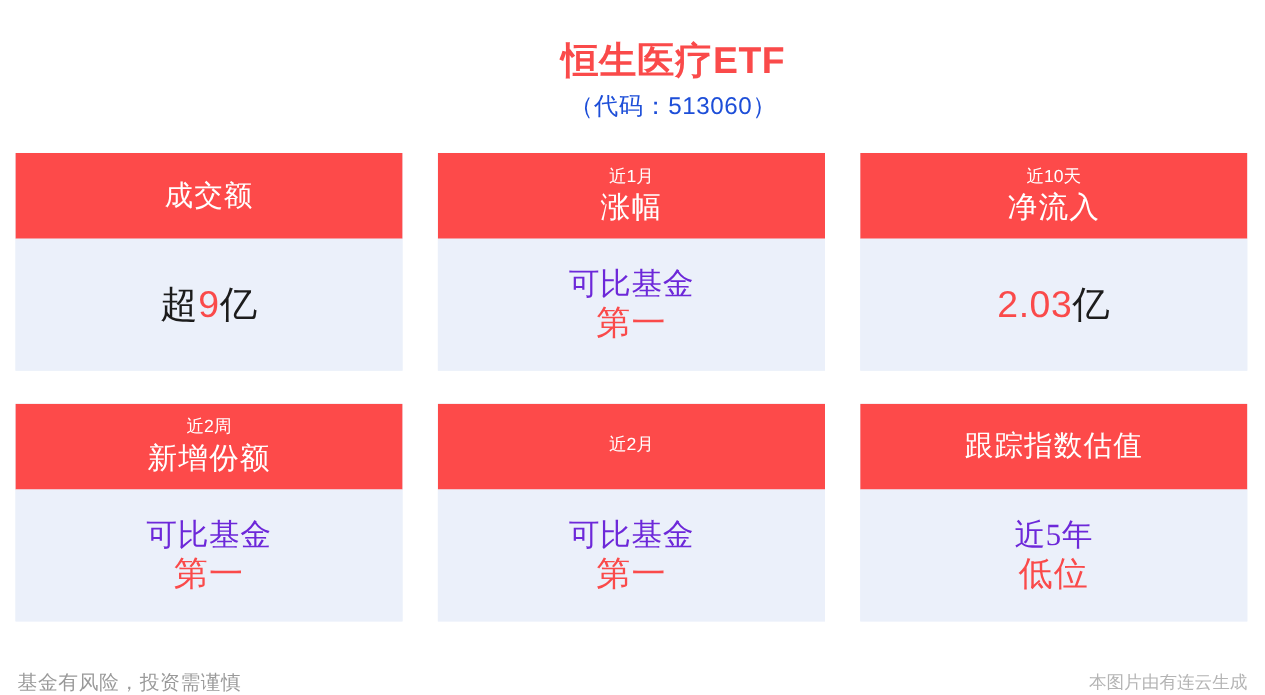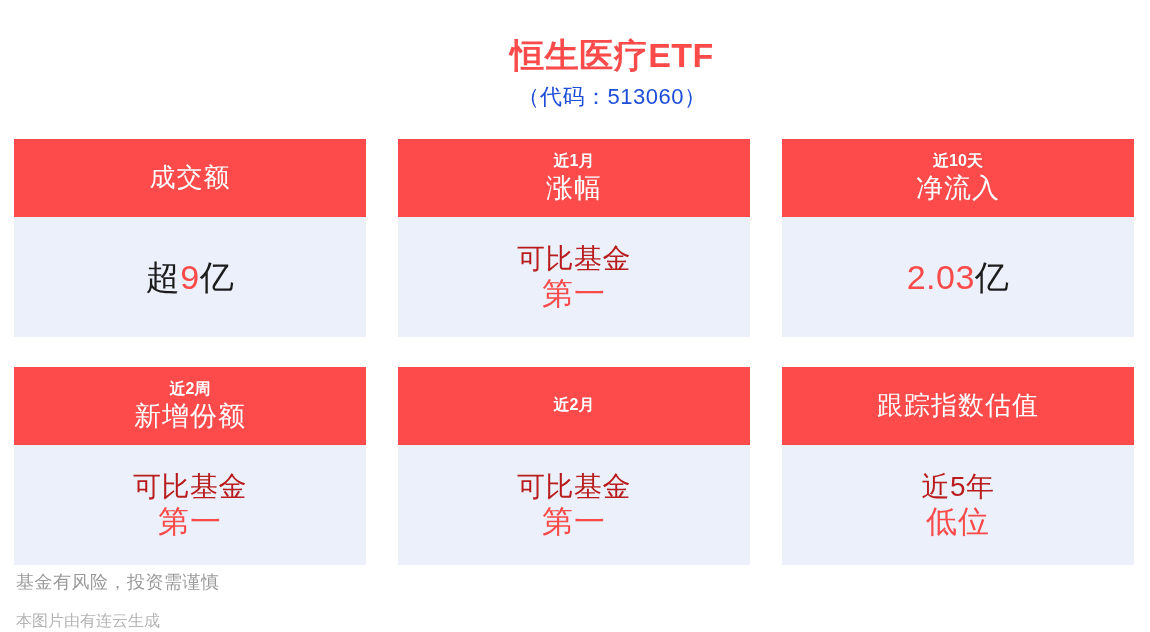--- a/index.html
+++ b/index.html
@@ -64,21 +64,21 @@
     display: flex;
     flex-direction: column;
     align-items: center;
     justify-content: center;
     box-sizing: border-box;
     padding: 0 8px;
   }
   .card-head .head-sub {
     font-size: 16px;
     line-height: 1.15;
-    font-weight: bold;
+    font-weight: normal;
     color: #ffffff;
     margin-bottom: 1px;
   }
   .card-head .head-sub:empty { display: none; }
   .card-head .head-main {
     font-size: 27px;
     line-height: 1.2;
     font-weight: normal;
     color: #ffffff;
     letter-spacing: 1px;
@@ -92,22 +92,23 @@
     background: #EBF0FA;
     display: flex;
     flex-direction: column;
     align-items: center;
     justify-content: center;
     box-sizing: border-box;
   }
   .body-line1 {
     font-size: 28px;
     line-height: 1.22;
-    color: #b91c1c;
-    letter-spacing: 0.5px;
+    color: #6d28d9;
+    letter-spacing: 0.5px;
+    font-family: Liberation Serif, serif;
   }
   .body-line2 {
     font-size: 31px;
     line-height: 1.18;
     color: #FA4A4A;
     letter-spacing: 1px;
   }
   .body-line2:empty { display: none; }
 
   
@@ -124,23 +125,22 @@
   
   .footer {
     position: absolute;
     left: 0;
     bottom: 0;
     width: 1150px;
     height: 62px;
     box-sizing: border-box;
     padding: 0 16px;
     display: flex;
-    align-items: flex-start;
+    align-items: flex-end;
     justify-content: space-between;
-    flex-direction: column;
   }
   .footer-left {
     font-size: 18px;
     color: #9a9a9a;
     letter-spacing: 0.5px;
   }
   .footer-right {
     text-align: right;
     color: #b4b4b4;
     font-size: 16px;

